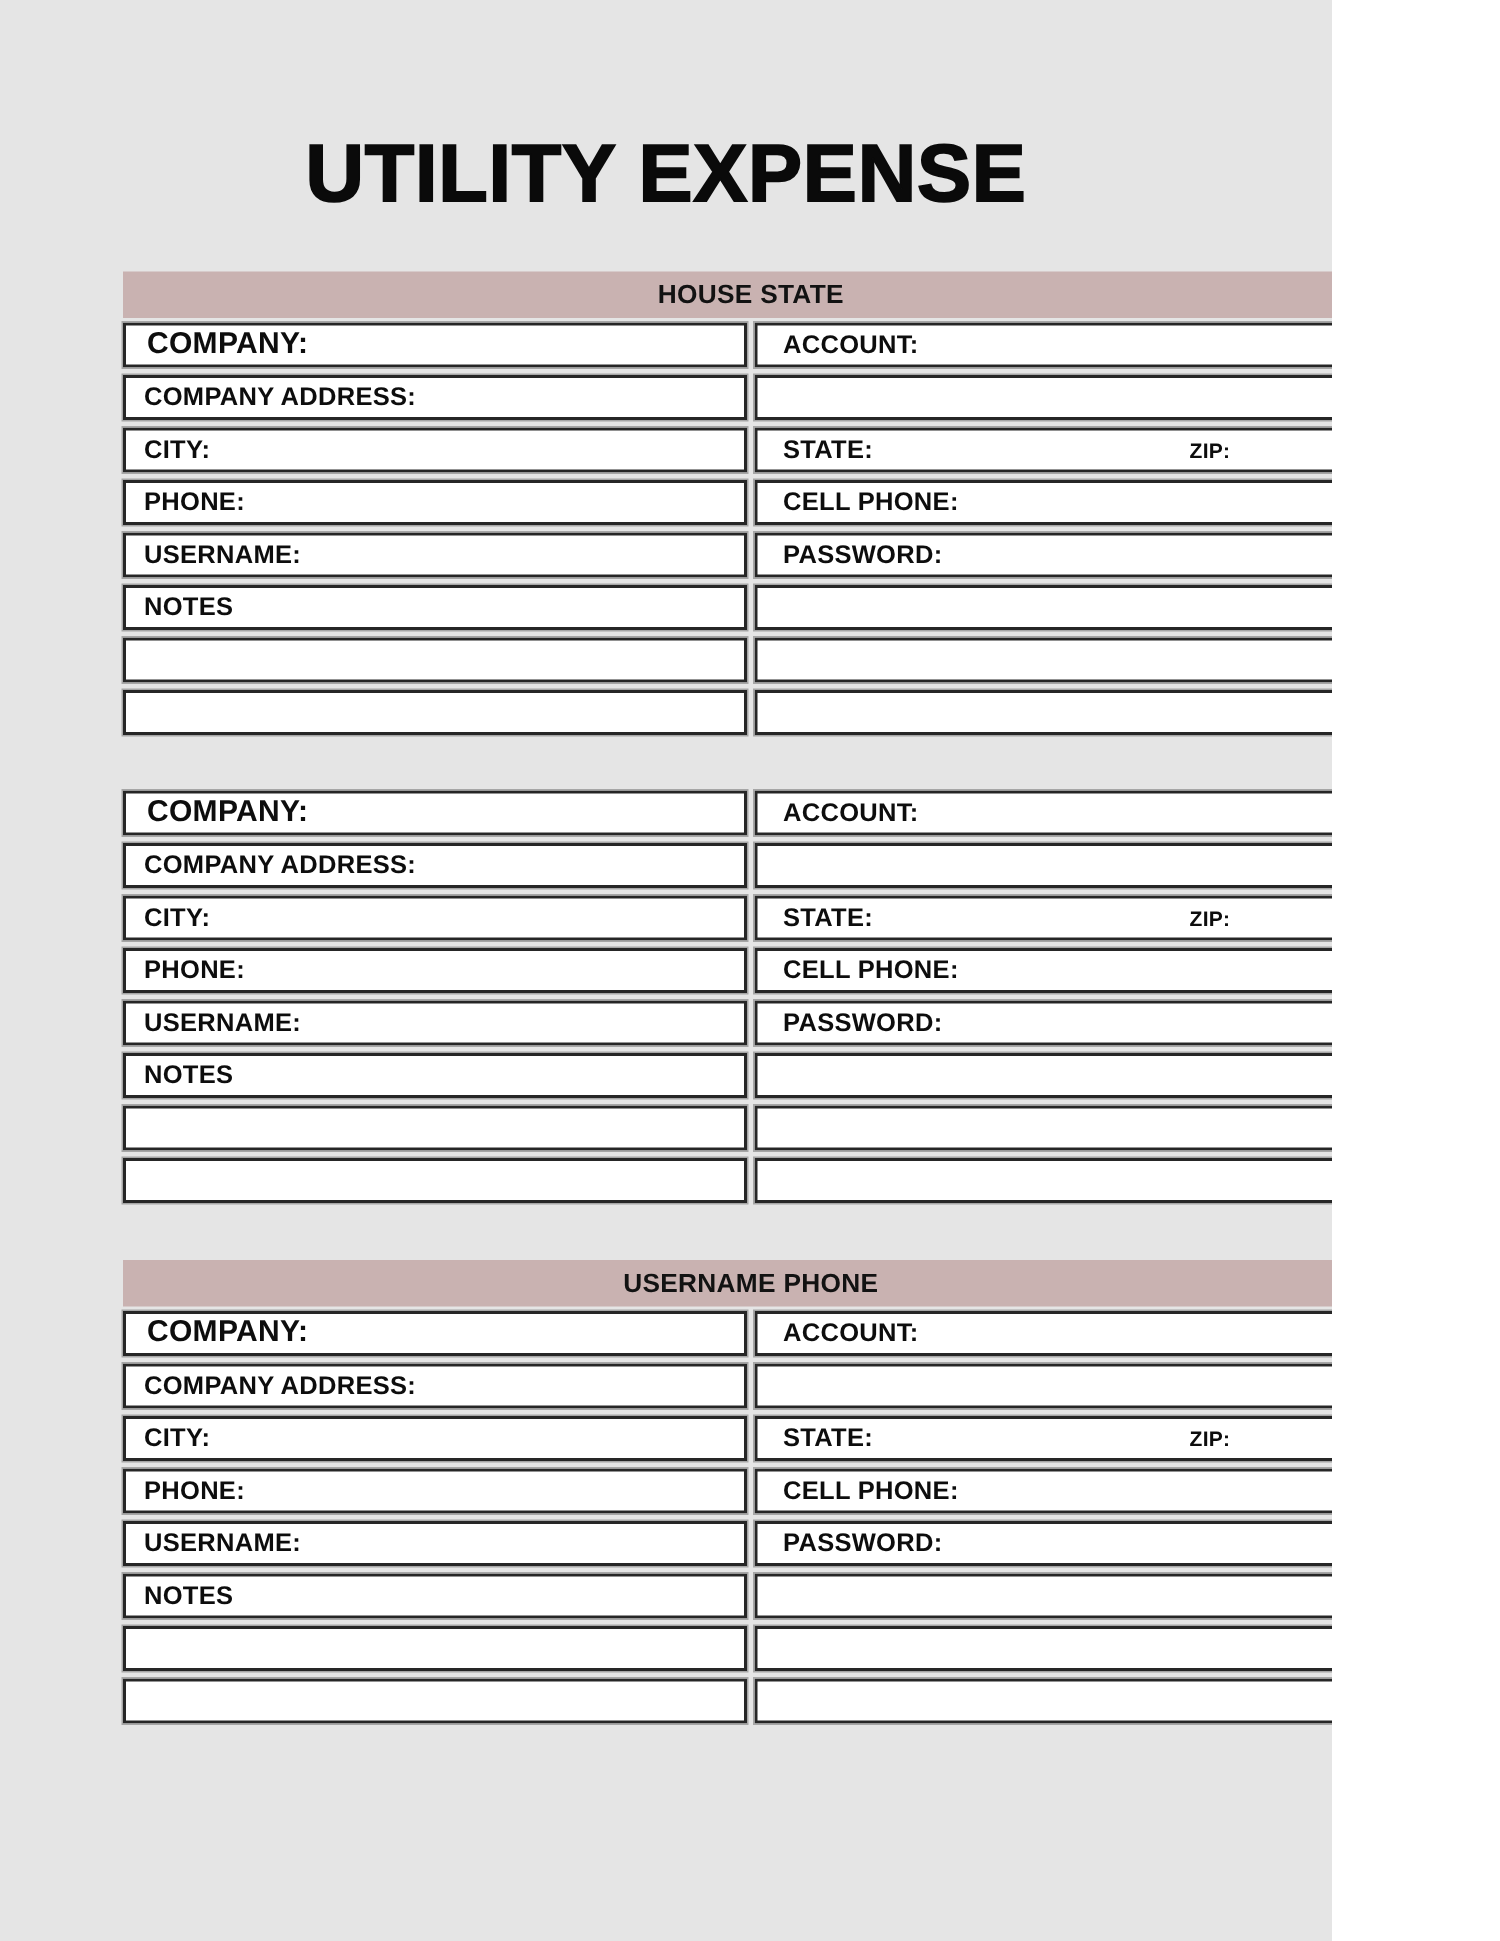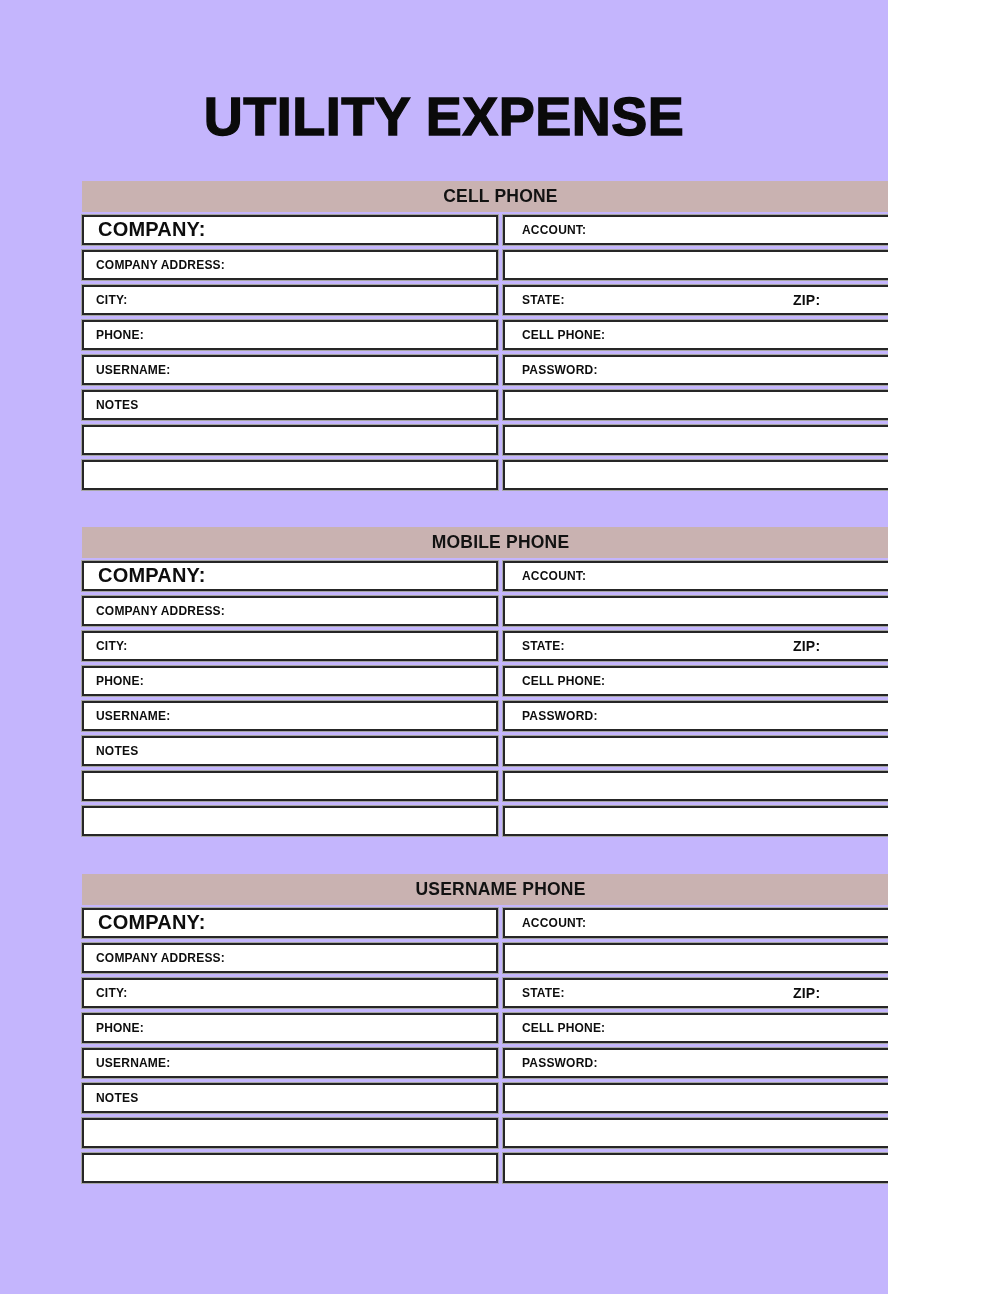--- a/index.html
+++ b/index.html
@@ -4,21 +4,21 @@
 <style>
   html, body {
     margin: 0;
     padding: 0;
     background: #ffffff;
   }
   .page {
     position: relative;
     width: 888px;
     height: 1294px;
-    background: #c4b5fd;
+    background: #e5e5e5;
     font-family: "Liberation Sans", sans-serif;
     overflow: hidden;
   }
   .title {
     margin: 0;
     padding-top: 88px;
     text-align: center;
     font-size: 54px;
     line-height: 1.07;
     font-weight: bold;
@@ -60,21 +60,21 @@
     background: #ffffff;
     border: 2px solid var(--border-color, #262626);
     outline: 1px solid #a6a6a6;
     display: flex;
     align-items: center;
     padding: 0 12px;
     position: relative;
   }
   .lbl {
     font-weight: bold;
-    font-size: 12px;
+    font-size: 17px;
     letter-spacing: 0.2px;
     color: #0d0d0d;
     white-space: nowrap;
   }
   .lbl-big {
     font-size: 20px;
     padding-left: 2px;
   }
   .cell .lbl-indent { padding-left: 5px; }
   .zip-label {
@@ -85,21 +85,21 @@
 </style>
 </head>
 <body>
 
 <div class="page">
 
   <h1 class="title">UTILITY EXPENSE</h1>
 
   <section class="form-section s1">
     <div class="section-header">
-      <span class="section-title">CELL PHONE</span>
+      <span class="section-title">HOUSE STATE</span>
     </div>
     <div class="rows">
       <div class="row">
         <div class="cell">
           <span class="lbl lbl-big">COMPANY:</span>
         </div>
         <div class="cell">
           <span class="lbl lbl-indent">ACCOUNT:</span>
         </div>
       </div>
@@ -145,23 +145,20 @@
         <div class="cell"></div>
       </div>
       <div class="row">
         <div class="cell"></div>
         <div class="cell"></div>
       </div>
     </div>
   </section>
 
   <section class="form-section s2">
-    <div class="section-header">
-      <span class="section-title">MOBILE PHONE</span>
-    </div>
     <div class="rows">
       <div class="row">
         <div class="cell">
           <span class="lbl lbl-big">COMPANY:</span>
         </div>
         <div class="cell">
           <span class="lbl lbl-indent">ACCOUNT:</span>
         </div>
       </div>
       <div class="row">

